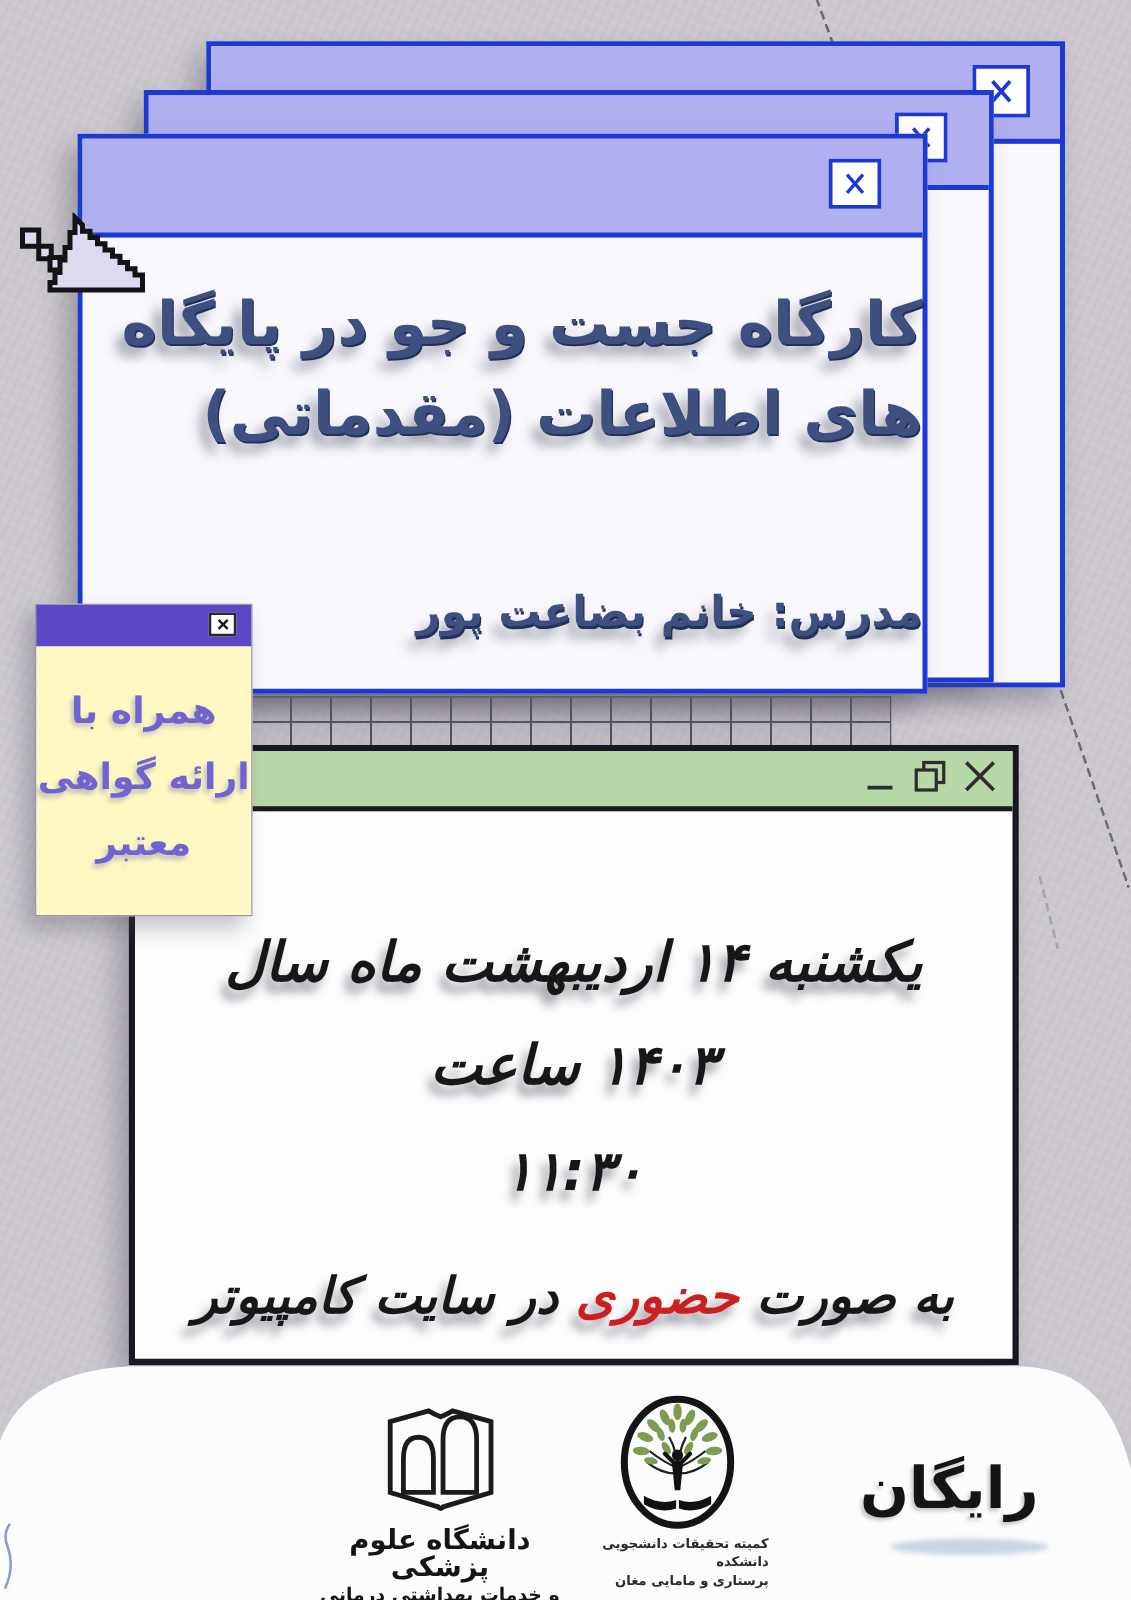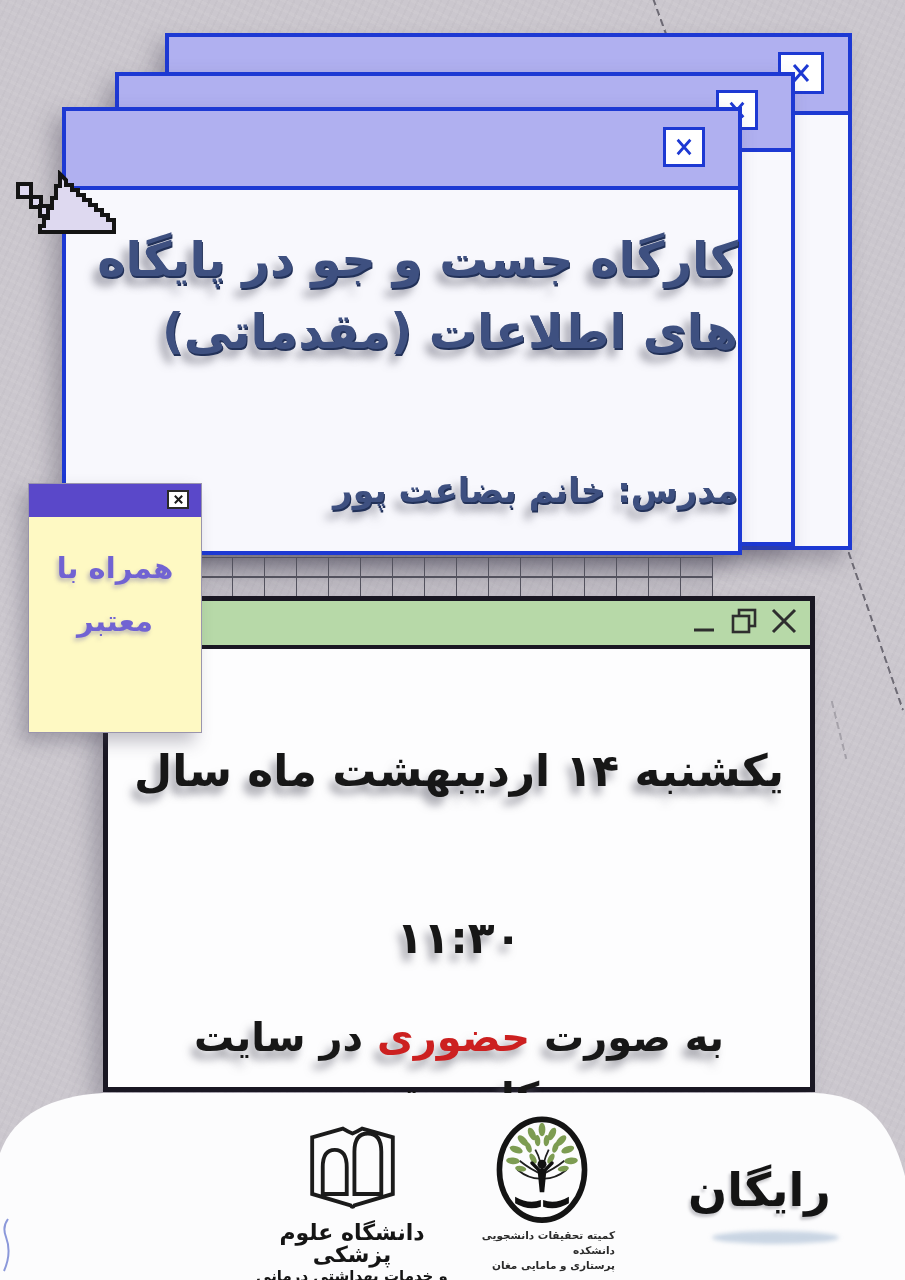--- a/index.html
+++ b/index.html
@@ -60,21 +60,21 @@
   
   .schedwin{position:absolute;left:103px;top:596px;width:712px;height:496px;box-sizing:border-box;
     border:5px solid #191722;background:#fdfdfe;box-shadow:-10px 12px 20px rgba(75,72,90,.35);}
   .greenbar{height:44px;background:var(--green-titlebar);border-bottom:4px solid #191722;position:relative;}
   .winctl{position:absolute;top:8px;}
   .ctl-min{right:95px;top:14px;}
   .ctl-restore{right:52px;top:7px;}
   .ctl-close{right:12px;top:6px;}
   .sline{position:absolute;left:0;right:0;text-align:center;direction:rtl;font-weight:bold;
     color:#171717;font-size:44px;line-height:60px;
-    text-shadow:-5px 8px 8px rgba(105,105,118,.62);}
+    text-shadow:-5px 8px 8px rgba(105,105,118,.62);font-style:italic;}
   .sl1{top:140px;} .sl2{top:222px;} .sl3{top:307px;}
   .sl4{top:406px;font-size:40px;}
   .hl{color:var(--highlight-red);}
 
   
   .certwin{position:absolute;left:28px;top:483px;width:174px;height:250px;box-sizing:border-box;
     background:#fef9c3;border:1.5px solid #9a95ad;box-shadow:-7px 9px 16px rgba(70,68,88,.32);}
   .certbar{height:33px;background:var(--cert-titlebar);position:relative;}
   .certx{position:absolute;right:12px;top:6px;width:22px;height:19px;background:#fff;
     border:2px solid #2a2a2a;box-sizing:border-box;display:flex;align-items:center;justify-content:center;}
@@ -149,20 +149,21 @@
     </svg>
     <svg class="winctl ctl-restore" width="27" height="27" viewBox="0 0 27 27">
       <rect x="8" y="2" width="16" height="16" fill="none" stroke="#2e2e2e" stroke-width="2.6"></rect>
       <rect x="2" y="8" width="16" height="16" fill="#b7d9a8" stroke="#2e2e2e" stroke-width="2.6"></rect>
     </svg>
     <svg class="winctl ctl-close" width="28" height="28" viewBox="0 0 28 28">
       <path d="M3,3 L25,25 M25,3 L3,25" stroke="#2e2e2e" stroke-width="3" fill="none"></path>
     </svg>
   </div>
   <div class="sline sl1">یکشنبه ۱۴ اردیبهشت ماه سال</div>
+  <div class="sline sl2">۱۴۰۳ ساعت</div>
   <div class="sline sl3">۱۱:۳۰</div>
   <div class="sline sl4"><span>به صورت </span><span class="hl">حضوری</span><span> در سایت کامپیوتر</span></div>
 </div>
 
 <svg class="cursor" width="112" height="76" viewBox="0 0 112 76">
   <rect x="4" y="14" width="13" height="13" fill="#ded9f0" stroke="#141414" stroke-width="4"></rect>
   <rect x="17" y="27" width="10" height="10" fill="#ded9f0" stroke="#141414" stroke-width="4"></rect>
   <rect x="26" y="36" width="10" height="10" fill="#ded9f0" stroke="#141414" stroke-width="4"></rect>
   <path d="M46,4 L52,10 52,15 58,15 58,20 64,20 64,25 70,25 70,30 76,30 76,35 82,35 82,40 88,40 88,45 94,45 94,50 100,50 100,62 26,62 26,56 30,56 30,48 34,48 34,38 38,38 38,28 42,28 42,16 46,16 Z" fill="#ded9f0" stroke="#141414" stroke-width="4" stroke-linejoin="miter"></path>
 </svg>
@@ -170,20 +171,21 @@
 <div class="certwin">
   <div class="certbar">
     <div class="certx">
       <svg width="11" height="11" viewBox="0 0 12 12">
         <path d="M2,2 L10,10 M10,2 L2,10" stroke="#1c1c1c" stroke-width="2.2" fill="none"></path>
       </svg>
     </div>
   </div>
   <div class="certtxt">
     <div>همراه با</div>
+    <div>ارائه گواهی</div>
     <div>معتبر</div>
   </div>
 </div>
 
 <svg class="bottomwhite" width="905" height="200" viewBox="0 0 905 200">
   <path d="M0,200 L0,73 C14,34 52,16 103,13 L815,13 C862,15 889,36 905,96 L905,200 Z" fill="#fcfcfd"></path>
 </svg>
 
 <svg class="footer-item logo-book" width="99" height="96" viewBox="0 0 100 100">
   <path d="M8,17 L40,8 Q45,11 50,13 Q55,11 60,8 L92,17 L92,76 L52,88 Q50,91 48,88 L8,76 Z" fill="none" stroke="#1b1b1b" stroke-width="4" stroke-linejoin="miter"></path>

